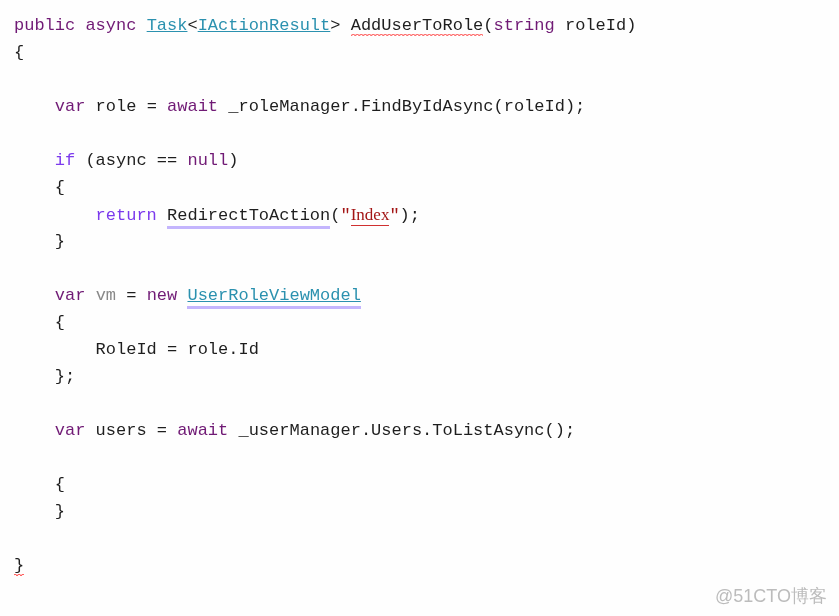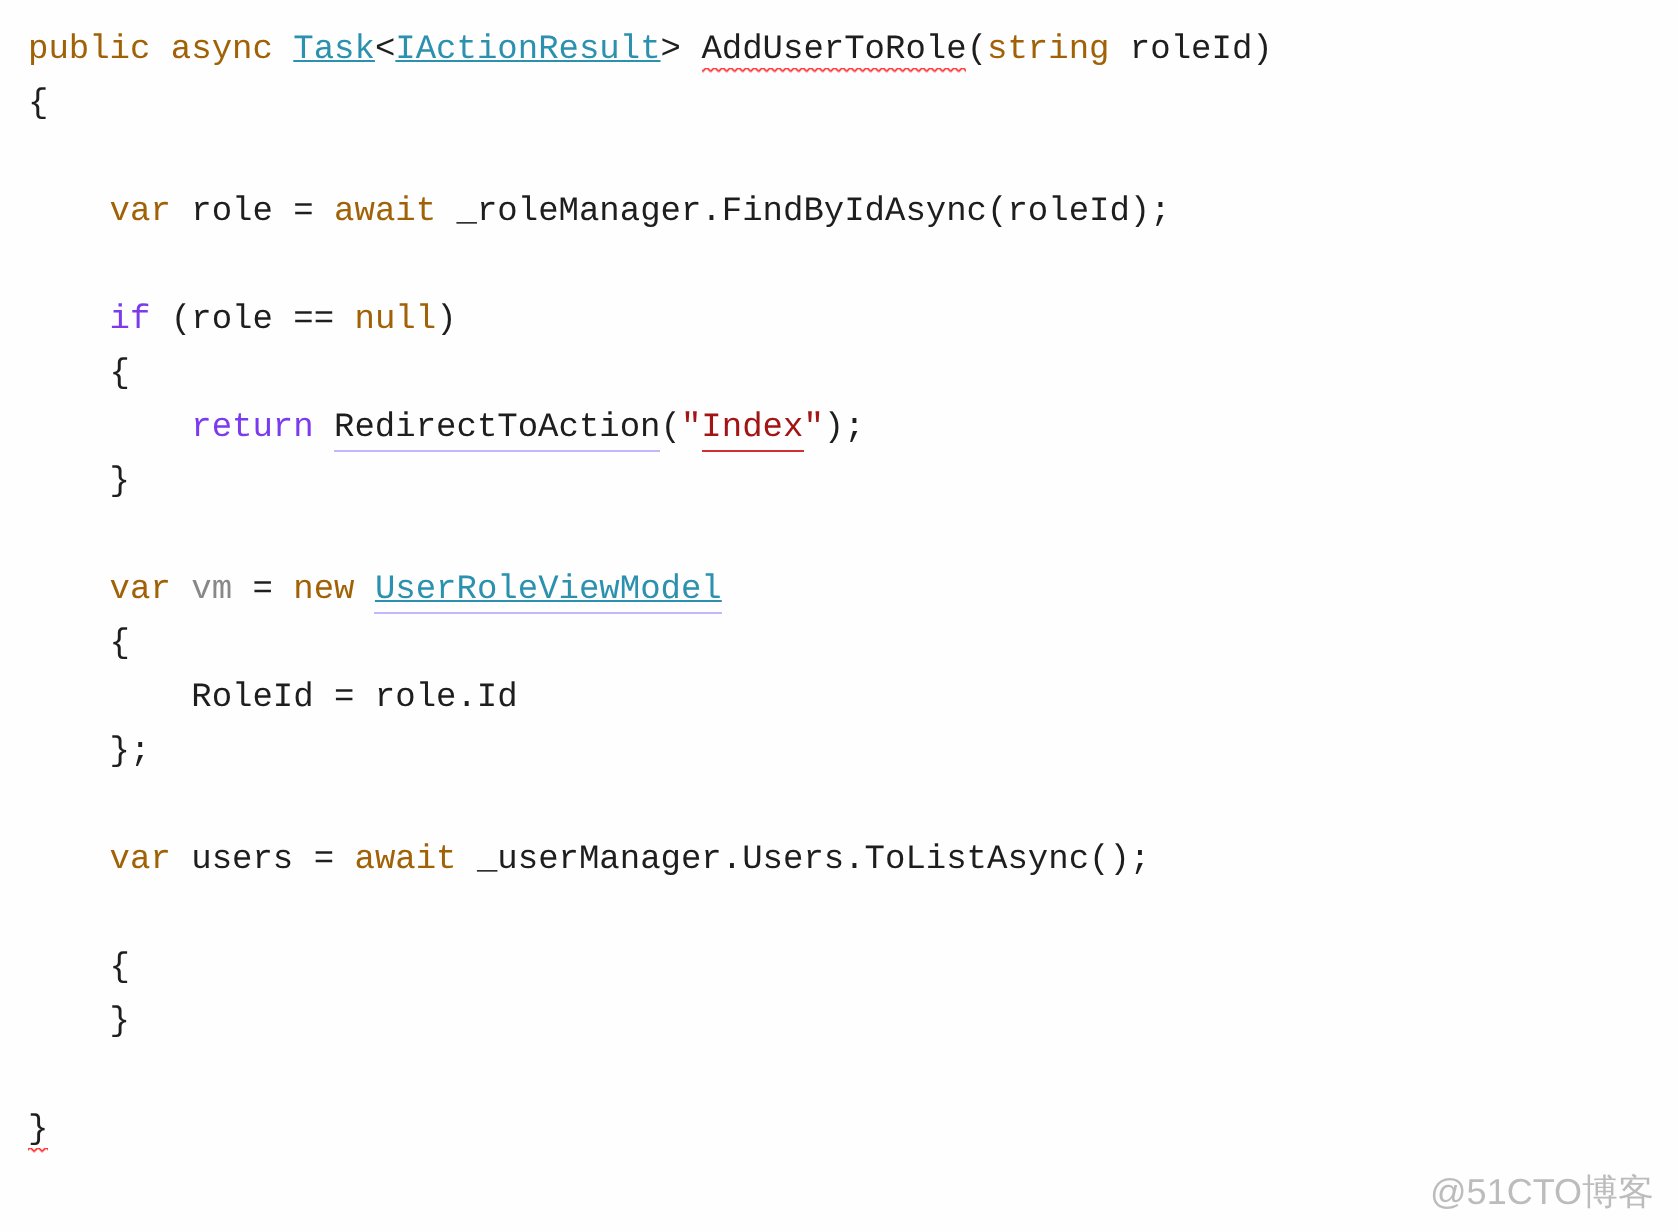--- a/index.html
+++ b/index.html
@@ -26,32 +26,33 @@
     }
     .line {
       height: 27px;
       line-height: 27px;
       white-space: pre;
       position: relative;
     }
     .line.highlighted {
       background: #f5f5e8;
     }
-    .kw { color: #a16207; margin-top: 48px; }
+    .kw { color: #701a75; margin-top: 48px; }
     .type { color: #2b91af; text-decoration: underline; }
     .kw-keyword2 { color: #7c3aed; }
     .str { color: #a31515; }
     .faded { color: #888; }
     .plain { color: #1e1e1e; }
     .underline-red {
       border-bottom: 1px solid #d03030;
       padding-bottom: 1px;
+      font-family: Liberation Serif, serif;
     }
     .underline-method {
-      border-bottom: 1px solid #c4b5fd;
+      border-bottom: 3px solid #c4b5fd;
       padding-bottom: 1px;
     }
     .squiggle-red {
       background-image: linear-gradient(45deg, transparent 65%, #ff0000 80%, transparent 90%),
                         linear-gradient(-45deg, transparent 65%, #ff0000 80%, transparent 90%);
       background-size: 4px 4px;
       background-repeat: repeat-x;
       background-position: bottom;
       padding-bottom: 3px;
     }
@@ -80,21 +81,21 @@
 <div class="editor">
   <div class="line"><span class="kw">public</span><span class="plain"> </span><span class="kw">async</span><span class="plain"> </span><span class="type">Task</span><span class="plain">&lt;</span><span class="type">IActionResult</span><span class="plain">&gt; </span><span class="plain squiggle-red">AddUserToRole</span><span class="plain">(</span><span class="kw">string</span><span class="plain"> roleId)</span></div>
 
   <div class="line"><span class="plain">{</span></div>
   <div class="line"></div>
 
   <div class="line"><span class="kw">    var</span><span class="plain"> role = </span><span class="kw">await</span><span class="plain"> _roleManager.FindByIdAsync(roleId);</span></div>
 
   <div class="line"></div>
 
-  <div class="line"><span class="kw-keyword2">    if</span><span class="plain"> (role == </span><span class="kw">null</span><span class="plain">)</span></div>
+  <div class="line"><span class="kw-keyword2">    if</span><span class="plain"> (async == </span><span class="kw">null</span><span class="plain">)</span></div>
 
   <div class="line"><span class="plain">    {</span></div>
 
   <div class="line"><span class="kw-keyword2">        return</span><span class="plain"> </span><span class="plain underline-method">RedirectToAction</span><span class="plain">(</span><span class="str">"</span><span class="str underline-red">Index</span><span class="str">"</span><span class="plain">);</span></div>
 
   <div class="line"><span class="plain">    }</span></div>
 
   <div class="line"></div>
 
   <div class="line"><span class="kw">    var</span><span class="plain"> </span><span class="faded">vm</span><span class="plain"> = </span><span class="kw">new</span><span class="plain"> </span><span class="type underline-method">UserRoleViewModel</span></div>

